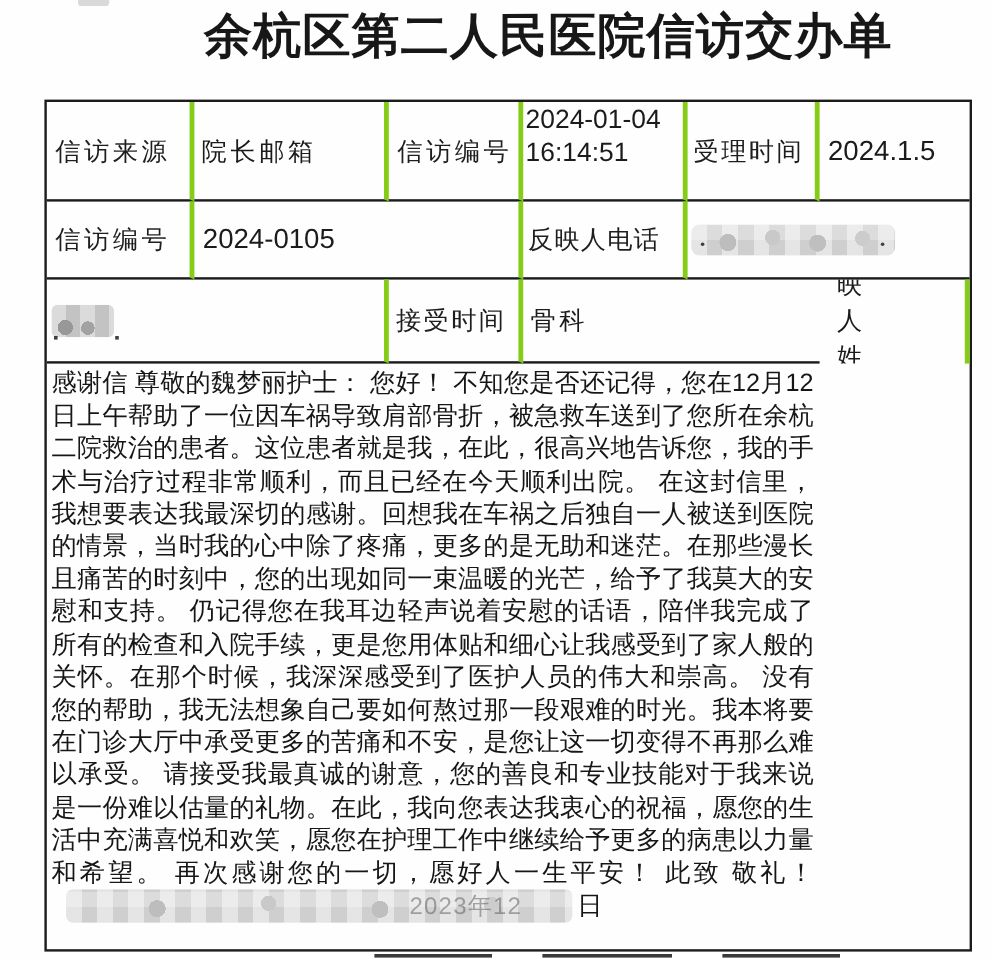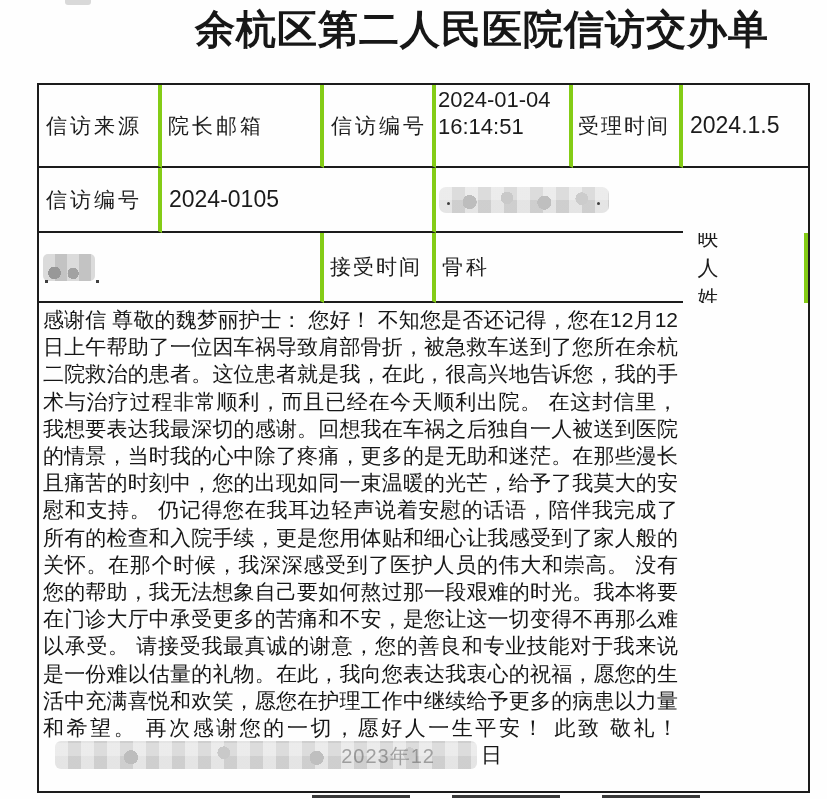--- a/index.html
+++ b/index.html
@@ -6,21 +6,21 @@
   #page{
     position:relative;width:827px;height:799px;background:#fefefe;
     font-family:"Liberation Sans","DejaVu Sans",sans-serif;color:#1b1b1b;
     overflow:hidden;
   }
   .top-tab{
     position:absolute;left:65px;top:0;width:26px;height:5px;
     background:#d9d9d9;border-radius:0 0 3px 3px;
   }
   .doc-title{
-    position:absolute;left:195px;top:2px;width:600px;
+    position:absolute;left:170px;top:2px;width:600px;
     font-size:40px;font-weight:700;letter-spacing:1px;color:#171717;
     white-space:nowrap;
   }
   .form-table{
     position:absolute;left:37px;top:83px;width:773px;height:710px;
     box-sizing:border-box;border:2px solid #1c1c1c;
     display:grid;
     grid-template-columns:123px 162px 112px 137px 110px 1fr;
     grid-template-rows:83px 65px 70px 1fr;
   }
@@ -118,20 +118,21 @@
 
     <div class="cell lbl">信访来源</div>
     <div class="cell val-sm">院长邮箱</div>
     <div class="cell lbl">信访编号</div>
     <div class="cell datetime-cell">2024-01-04 16:14:51</div>
     <div class="cell lbl" style="letter-spacing:2px;padding-left:5px;">受理时间</div>
     <div class="cell val no-r">2024.1.5</div>
 
     <div class="cell lbl">信访编号</div>
     <div class="cell val span2">2024-0105</div>
+    <div class="cell lbl-tight">反映人电话</div>
     <div class="cell span2 no-r">
       <div class="mosaic phone-blur"></div>
     </div>
 
     <div class="cell span2">
       <div class="name-blur mosaic" style="background-color:#c3c3c3;"></div>
     </div>
     <div class="cell lbl" style="letter-spacing:2px;padding-left:6px;">接受时间</div>
     <div class="cell val-sm span2 no-r">骨科</div>
 

